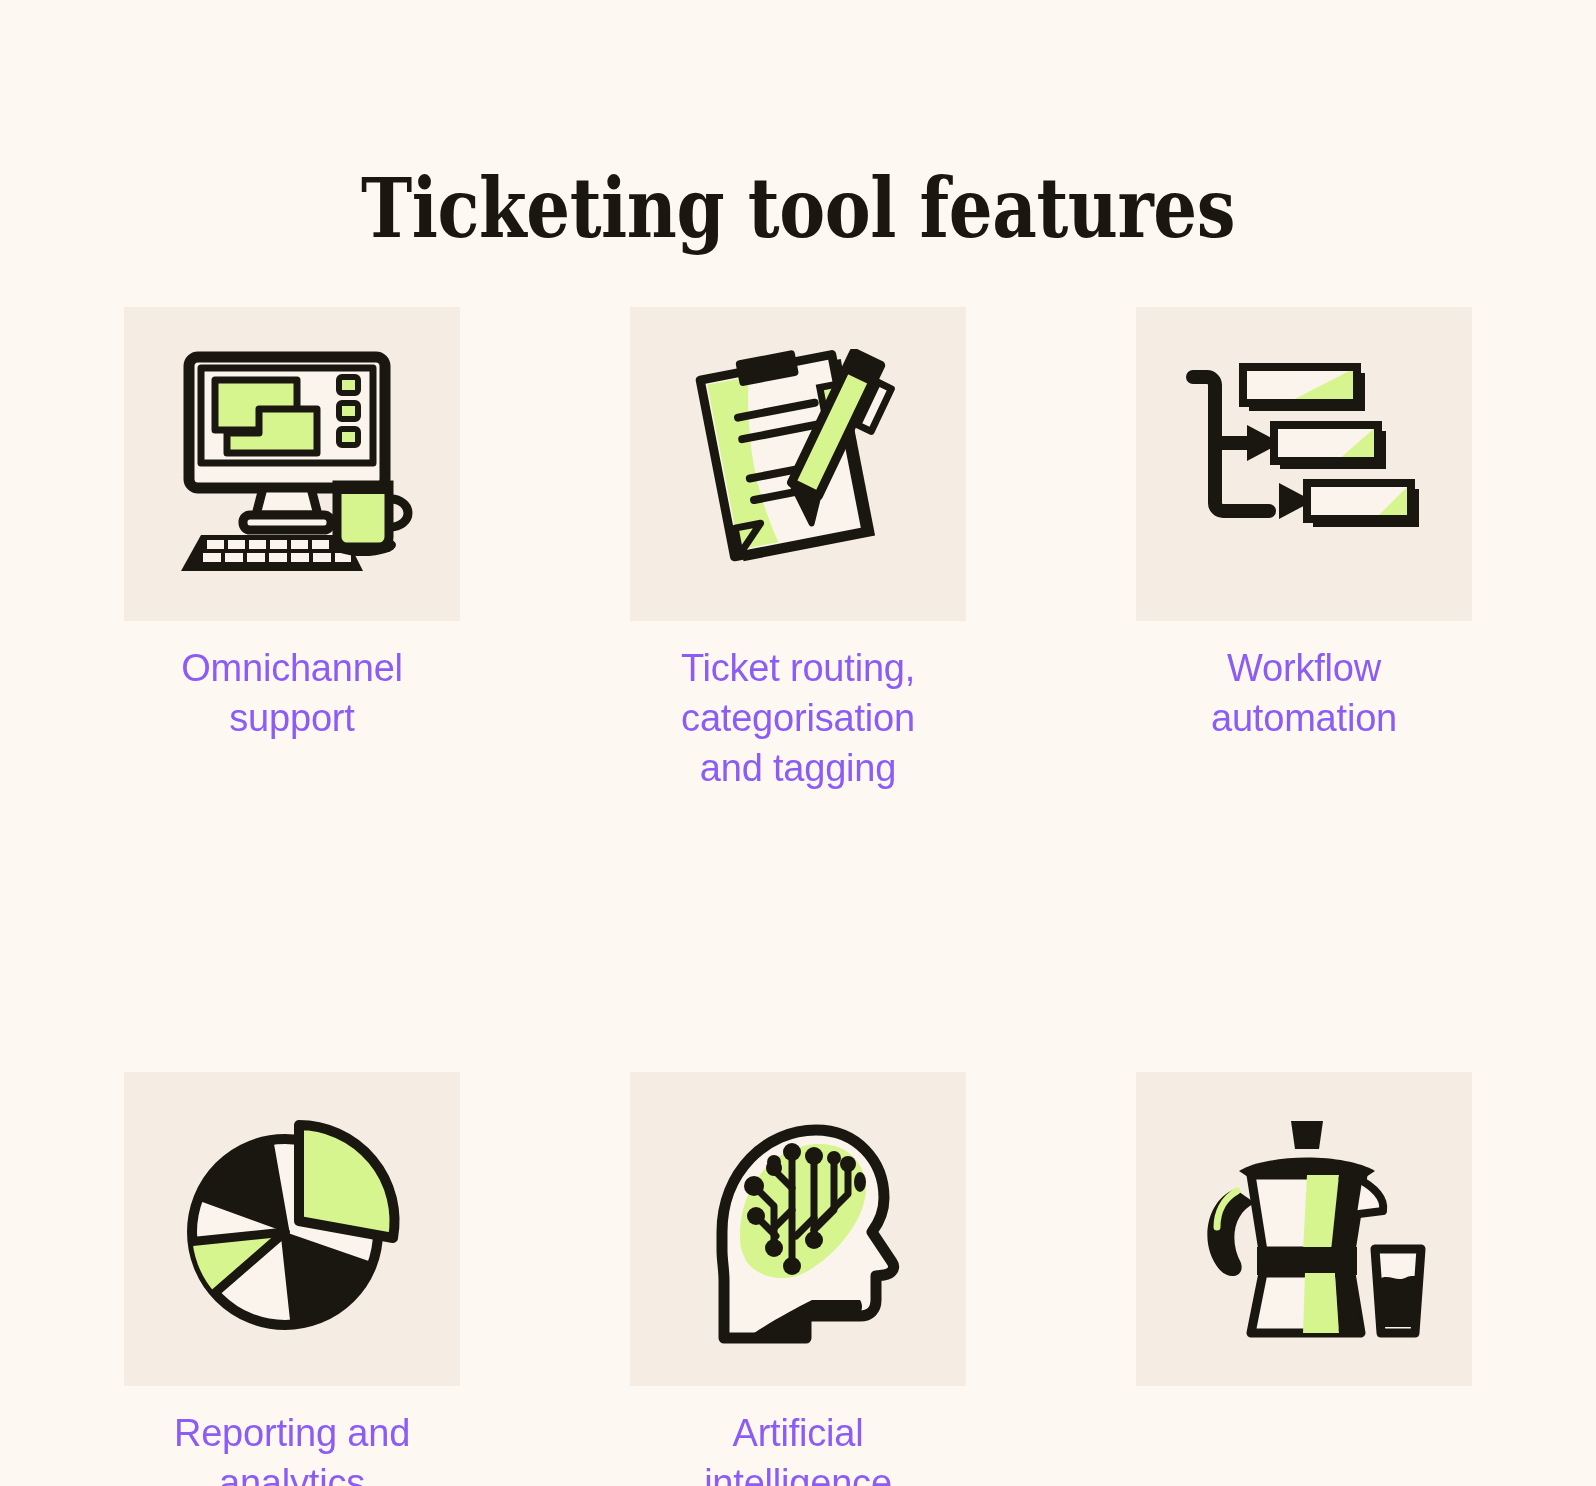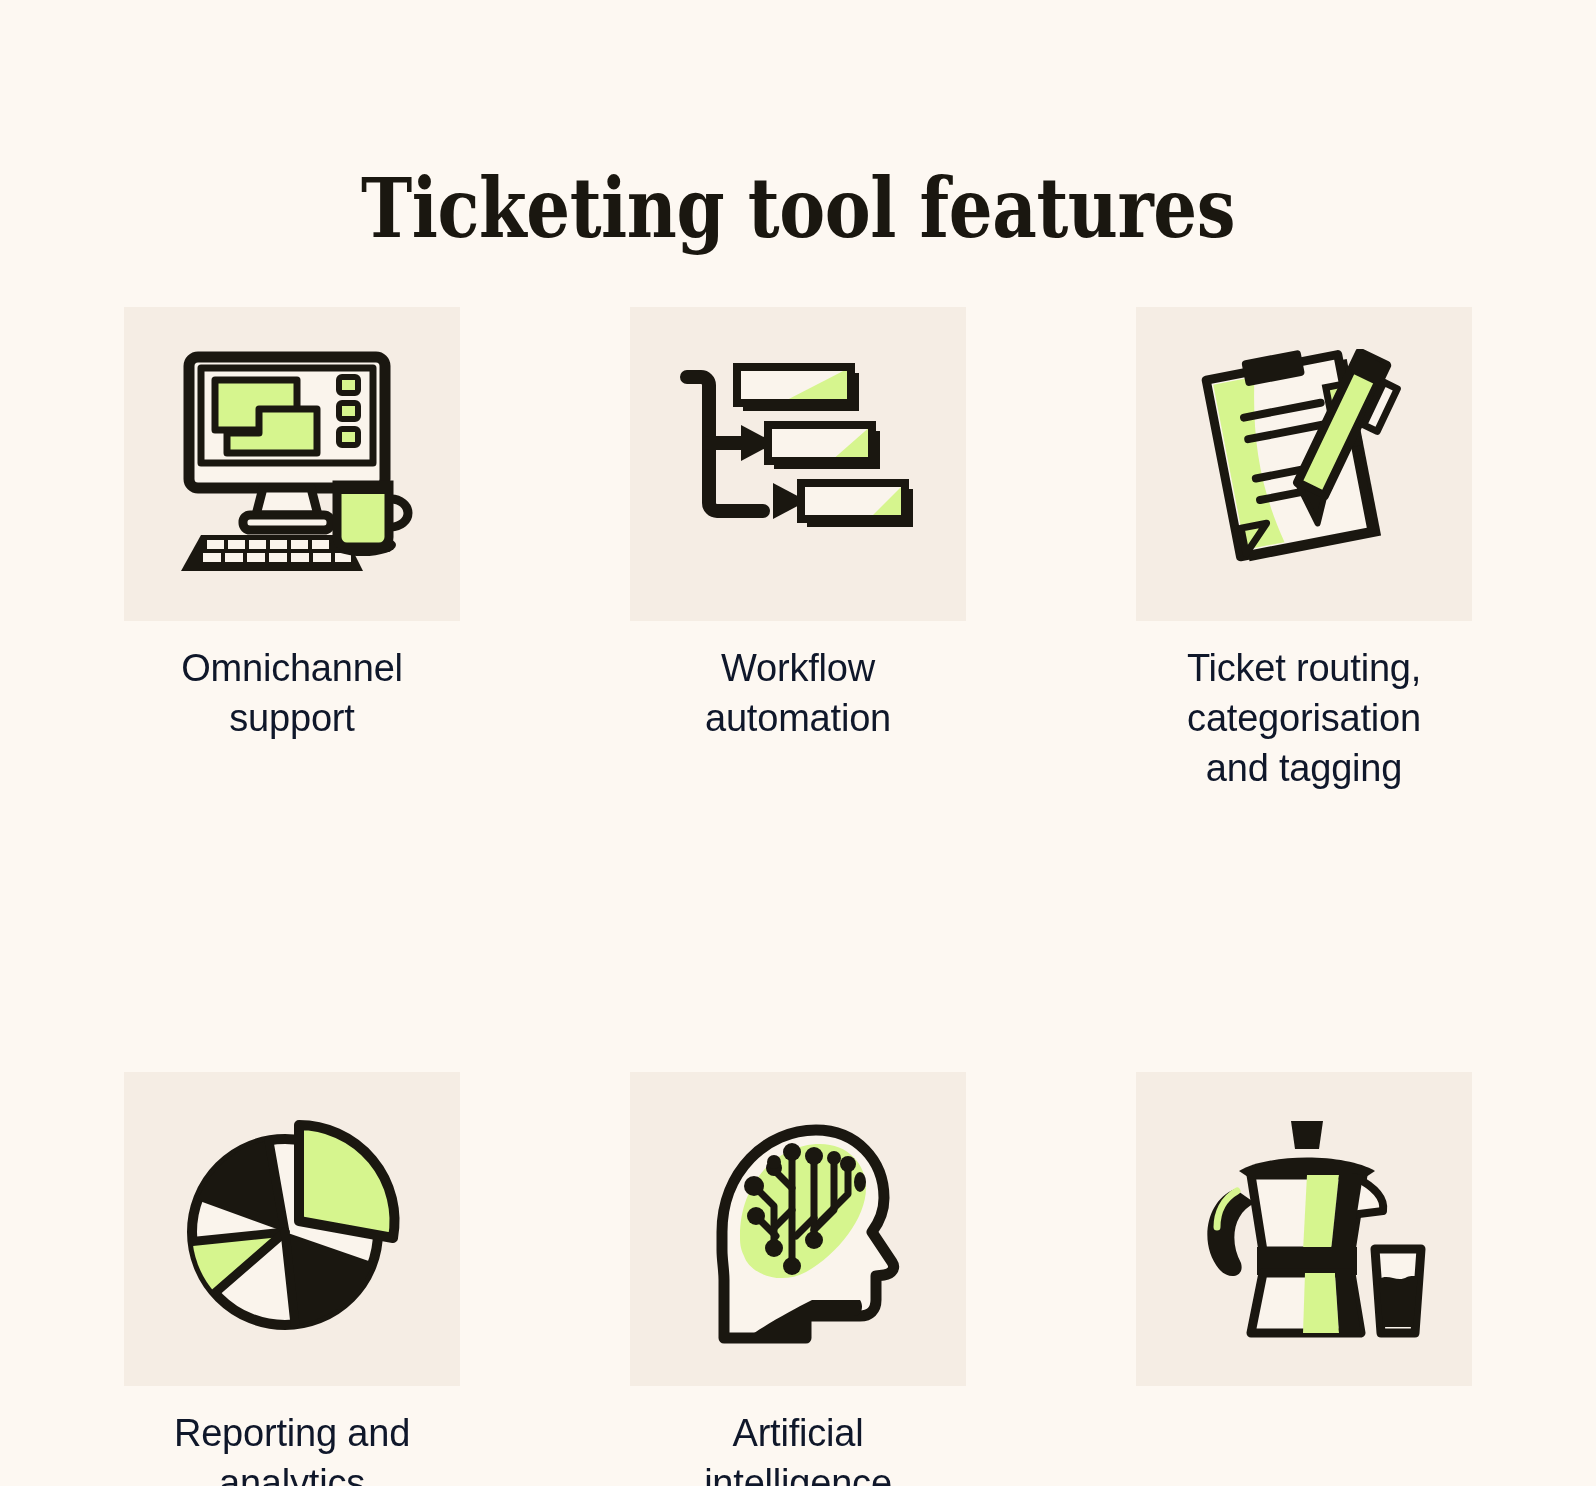--- a/index.html
+++ b/index.html
@@ -70,21 +70,21 @@
   }
   .tile svg { display: block; }
 
   .caption {
     margin-top: 22px;
     text-align: center;
     font-family: "Liberation Sans", sans-serif;
     font-weight: 400;
     font-size: 38px;
     line-height: 50px;
-    color: #0f172a;
+    color: #8b5cf6;
     letter-spacing: -0.2px;
     white-space: pre-line;
   }
 </style>
 </head>
 <body>
 
 <div class="page">
 
   <h1 class="title">Ticketing tool features</h1>
@@ -140,20 +140,59 @@
             <path d="M224 150 a17 14 0 0 1 0 28" fill="none" stroke="#1A1710" stroke-width="9"></path>
           </g>
         </svg>
       </div>
       <div class="caption">Omnichannel
 support</div>
     </div>
 
     <div class="cell">
       <div class="tile">
+        <svg width="240" height="230" viewBox="0 0 240 230">
+          <g transform="rotate(-11 120 115)">
+
+            <path d="M48 20 h134 v180 h-134 Z" fill="#1A1710"></path>
+
+            <path d="M40 14 h134 v180 h-134 Z" fill="#FAF4EC" stroke="#1A1710" stroke-width="9" stroke-linejoin="round"></path>
+
+            <path d="M46 20 h42 c-14 60 -16 110 -2 168 h-40 Z" fill="#D6F58E"></path>
+
+            <path d="M46 166 l26 0 l-26 26 Z" fill="#D6F58E" stroke="#1A1710" stroke-width="7" stroke-linejoin="round"></path>
+
+            <rect x="78" y="2" width="60" height="26" rx="4" fill="#1A1710"></rect>
+
+            <g stroke="#1A1710" stroke-width="8" stroke-linecap="round">
+              <line x1="70" y1="58" x2="148" y2="58"></line>
+              <line x1="70" y1="80" x2="148" y2="80"></line>
+              <line x1="70" y1="120" x2="148" y2="120"></line>
+              <line x1="70" y1="142" x2="140" y2="142"></line>
+            </g>
+
+            <rect x="156" y="44" width="22" height="22" fill="#D6F58E" stroke="#1A1710" stroke-width="7"></rect>
+            <rect x="156" y="82" width="22" height="22" fill="#D6F58E" stroke="#1A1710" stroke-width="7"></rect>
+          </g>
+
+          <g transform="rotate(-11 120 115)">
+            <path d="M196 16 l24 18 l-86 116 l-24 -18 Z" fill="#D6F58E" stroke="#1A1710" stroke-width="9" stroke-linejoin="round"></path>
+            <path d="M196 16 l24 18 l-13 18 l-24 -18 Z" fill="#1A1710"></path>
+            <path d="M110 132 l24 18 l-12 26 Z" fill="#1A1710" stroke="#1A1710" stroke-width="6" stroke-linejoin="round"></path>
+            <path d="M214 50 l12 9 l-28 38 l-12 -9 Z" fill="#FAF4EC" stroke="#1A1710" stroke-width="7" stroke-linejoin="round"></path>
+          </g>
+        </svg>
+      </div>
+      <div class="caption">Ticket routing,
+categorisation
+and tagging</div>
+    </div>
+
+    <div class="cell">
+      <div class="tile">
         <svg width="250" height="210" viewBox="0 0 250 210">
           <defs>
             <clipPath id="wfb1">
                 <rect x="64" y="8" width="114" height="36"></rect>
               </clipPath>
             <clipPath id="wfb2">
                 <rect x="95" y="66" width="104" height="36"></rect>
               </clipPath>
             <clipPath id="wfb3">
                 <rect x="128" y="124" width="104" height="36"></rect>
@@ -191,59 +230,20 @@
             <rect x="128" y="124" width="104" height="36" fill="#FAF4EC" stroke="#1A1710" stroke-width="8"></rect>
             <g clip-path="url(#wfb3)">
                 <path d="M196 160 L232 124 L232 160 Z" fill="#D6F58E"></path>
               </g>
             <rect x="128" y="124" width="104" height="36" fill="none" stroke="#1A1710" stroke-width="8"></rect>
           </g>
         </svg>
       </div>
       <div class="caption">Workflow
 automation</div>
-    </div>
-
-    <div class="cell">
-      <div class="tile">
-        <svg width="240" height="230" viewBox="0 0 240 230">
-          <g transform="rotate(-11 120 115)">
-
-            <path d="M48 20 h134 v180 h-134 Z" fill="#1A1710"></path>
-
-            <path d="M40 14 h134 v180 h-134 Z" fill="#FAF4EC" stroke="#1A1710" stroke-width="9" stroke-linejoin="round"></path>
-
-            <path d="M46 20 h42 c-14 60 -16 110 -2 168 h-40 Z" fill="#D6F58E"></path>
-
-            <path d="M46 166 l26 0 l-26 26 Z" fill="#D6F58E" stroke="#1A1710" stroke-width="7" stroke-linejoin="round"></path>
-
-            <rect x="78" y="2" width="60" height="26" rx="4" fill="#1A1710"></rect>
-
-            <g stroke="#1A1710" stroke-width="8" stroke-linecap="round">
-              <line x1="70" y1="58" x2="148" y2="58"></line>
-              <line x1="70" y1="80" x2="148" y2="80"></line>
-              <line x1="70" y1="120" x2="148" y2="120"></line>
-              <line x1="70" y1="142" x2="140" y2="142"></line>
-            </g>
-
-            <rect x="156" y="44" width="22" height="22" fill="#D6F58E" stroke="#1A1710" stroke-width="7"></rect>
-            <rect x="156" y="82" width="22" height="22" fill="#D6F58E" stroke="#1A1710" stroke-width="7"></rect>
-          </g>
-
-          <g transform="rotate(-11 120 115)">
-            <path d="M196 16 l24 18 l-86 116 l-24 -18 Z" fill="#D6F58E" stroke="#1A1710" stroke-width="9" stroke-linejoin="round"></path>
-            <path d="M196 16 l24 18 l-13 18 l-24 -18 Z" fill="#1A1710"></path>
-            <path d="M110 132 l24 18 l-12 26 Z" fill="#1A1710" stroke="#1A1710" stroke-width="6" stroke-linejoin="round"></path>
-            <path d="M214 50 l12 9 l-28 38 l-12 -9 Z" fill="#FAF4EC" stroke="#1A1710" stroke-width="7" stroke-linejoin="round"></path>
-          </g>
-        </svg>
-      </div>
-      <div class="caption">Ticket routing,
-categorisation
-and tagging</div>
     </div>
 
     <div class="cell row2">
       <div class="tile">
         <svg width="230" height="230" viewBox="0 0 230 230">
           <g transform="translate(108,118)">
 
             <circle cx="0" cy="0" r="93" fill="#FAF4EC" stroke="#1A1710" stroke-width="10"></circle>
 
             <path d="M0 0 L-16.2 -91.6 A93 93 0 0 0 -87.4 -31.8 Z" fill="#1A1710"></path>

